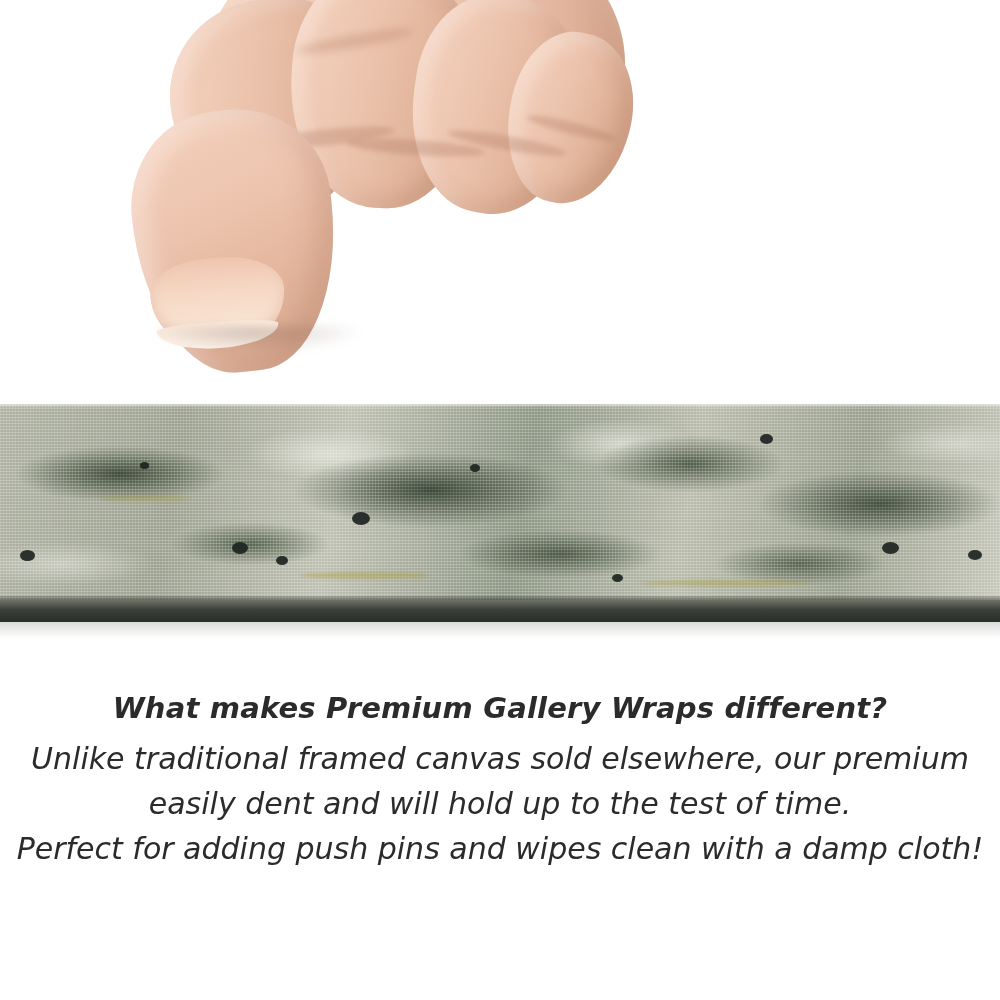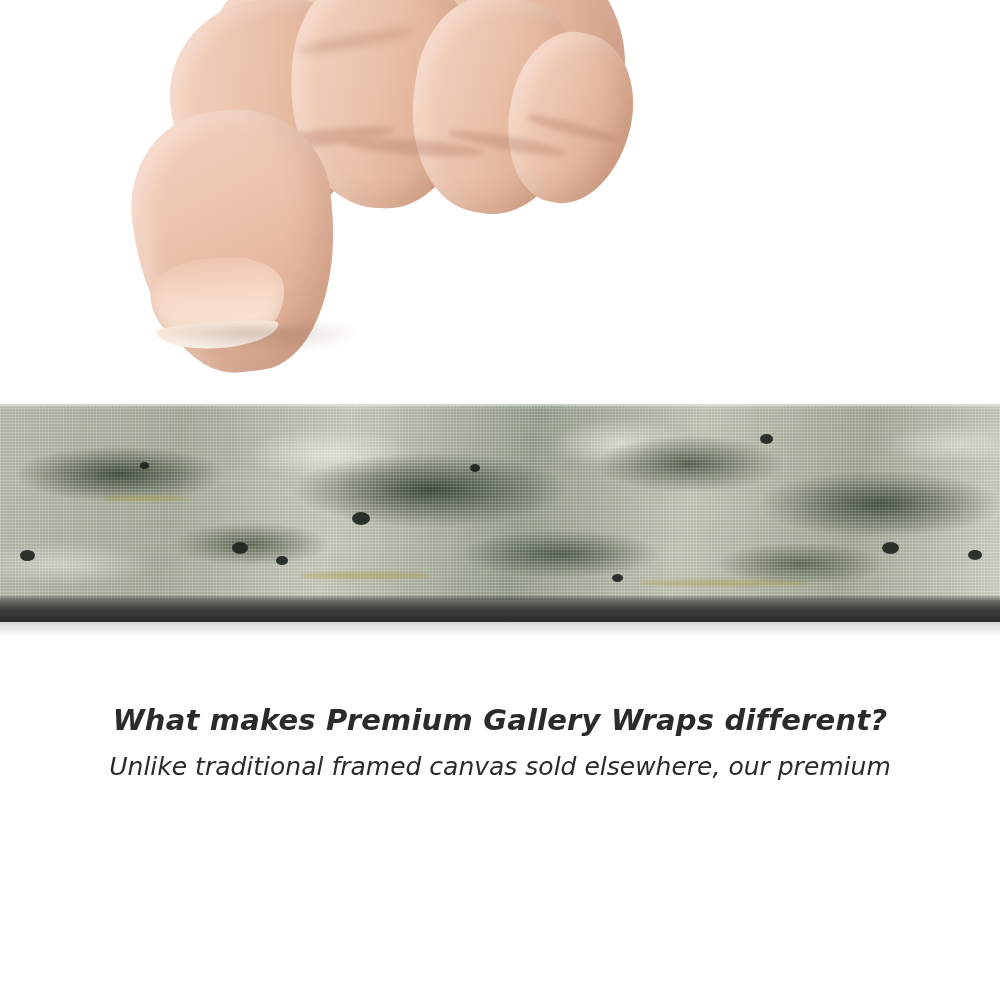--- a/index.html
+++ b/index.html
@@ -215,25 +215,25 @@
     width: 1000px;
     text-align: center;
     color: #2b2b2b;
     font-family: "DejaVu Sans", sans-serif;
     font-style: italic;
   }
   .caption-heading {
     font-size: 29px;
     font-weight: 700;
     letter-spacing: 0.2px;
-    margin: 12px 0 10px 0;
+    margin: 0 0 10px 0;
     line-height: 1.25;
   }
   .caption-body {
-    font-size: 25px;
+    font-size: 30px;
     font-weight: 400;
     line-height: 1.50;
     margin: 0;
   }
   .caption-line { display: block; }
 </style>
 </head>
 <body>
 
 <div class="scene">
@@ -279,16 +279,18 @@
     <div class="strip-top-edge"></div>
     <div class="strip-bottom-highlight"></div>
     <div class="strip-bottom-edge"></div>
   </div>
   <div class="strip-drop-shadow"></div>
 
   <div class="caption">
     <div class="caption-heading">What makes Premium Gallery Wraps different?</div>
     <div class="caption-body">
       <span class="caption-line">Unlike traditional framed canvas sold elsewhere, our premium</span>
+      <span class="caption-line">easily dent and will hold up to the test of time.</span>
+      <span class="caption-line">Perfect for adding push pins and wipes clean with a damp cloth!</span>
     </div>
   </div>
 
 </div>
 
 </body></html>

